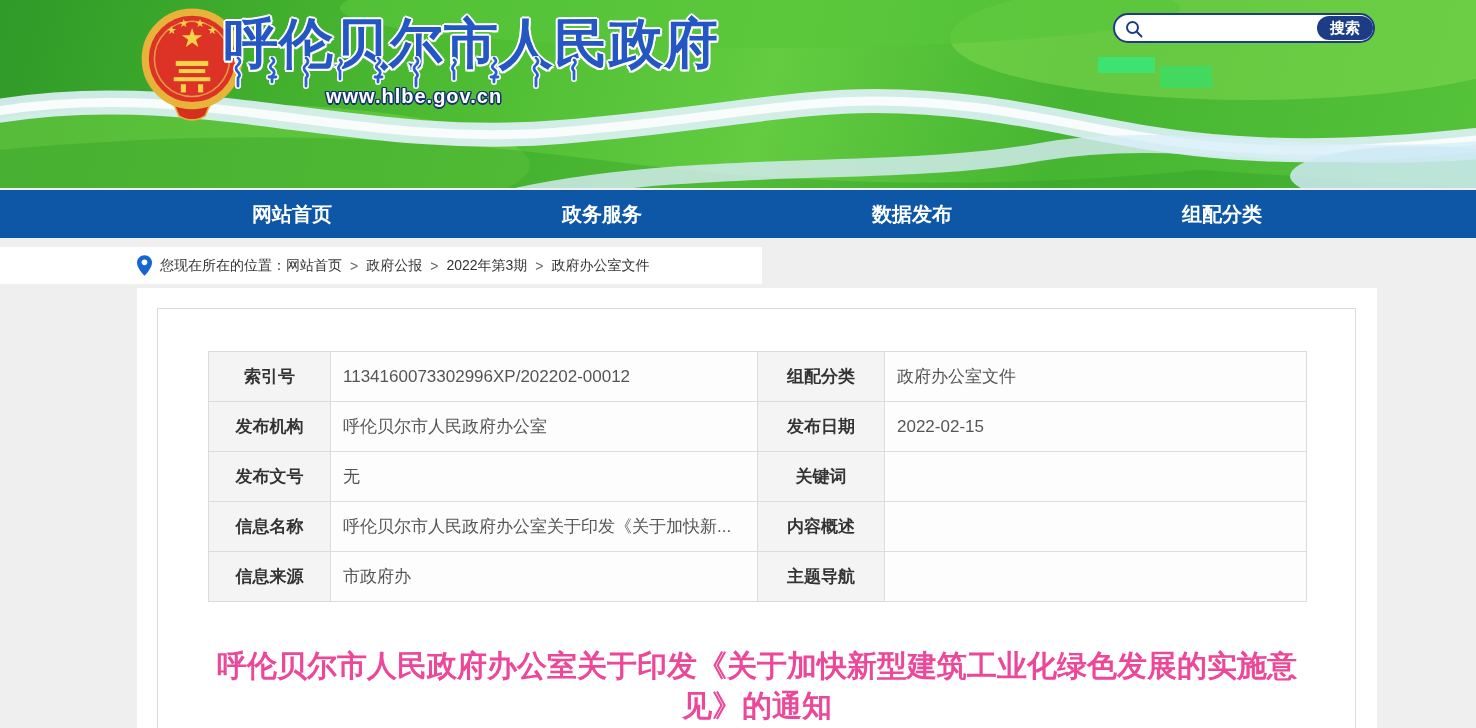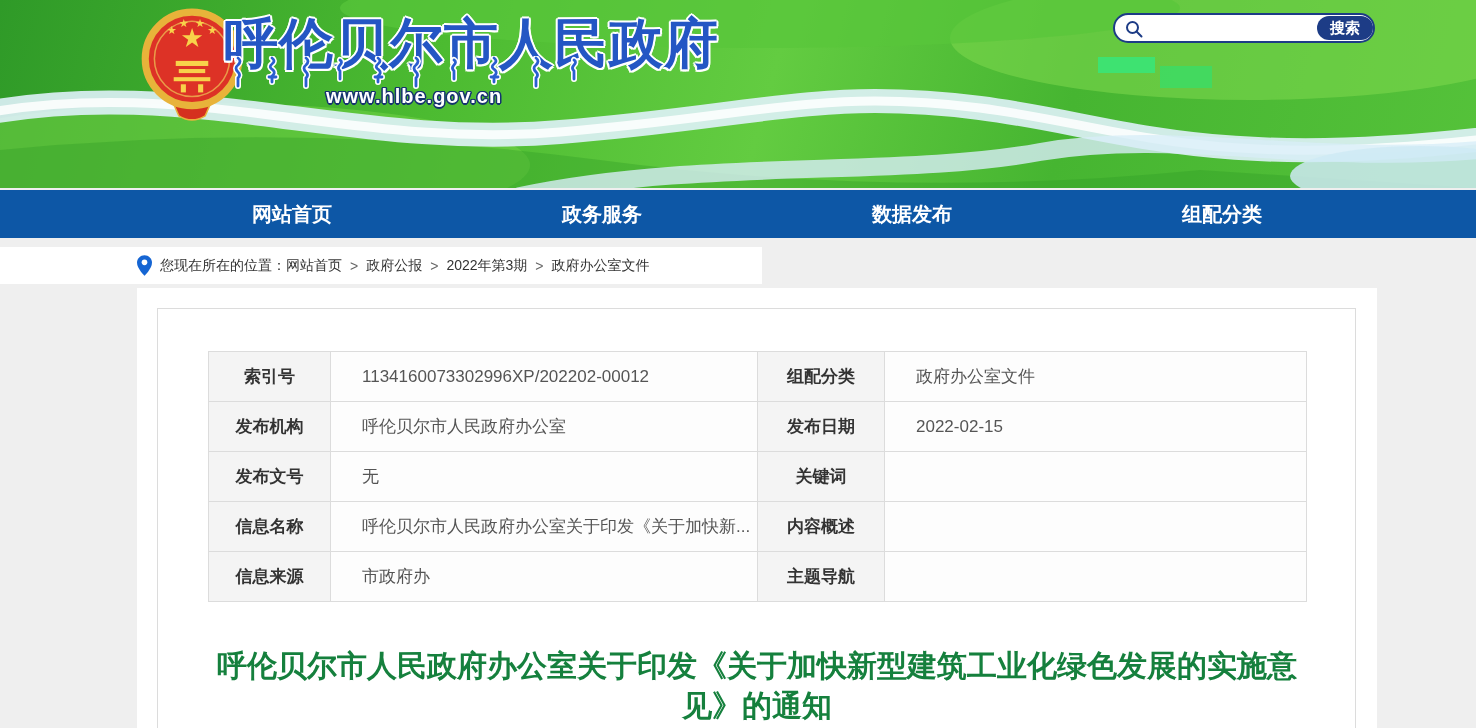--- a/index.html
+++ b/index.html
@@ -67,26 +67,26 @@
   .crumb a { color:#333; text-decoration:none; cursor:pointer; }
   .crumb .sep { margin:0 8px; color:#666; }
 
   
   .card { position:absolute; top:288px; left:137px; width:1240px; height:440px; background:#fff; }
   .inner { position:absolute; left:20px; top:20px; width:1199px; height:690px; border:1px solid #dcdcdc; background:#fff; }
 
   table.doc-table { position:absolute; left:50px; top:42px; width:1098px; border-collapse:collapse; table-layout:fixed; }
   .doc-table td { border:1px solid #dcdcdc; height:50px; font-size:17px; }
   .doc-table td.lbl { background:#f4f4f4; font-weight:bold; color:#333; text-align:center; }
-  .doc-table td.val { background:#fdfdfd; color:#555; padding:0 31px; text-align:left;
+  .doc-table td.val { background:#fdfdfd; color:#555; padding:0 12px; text-align:left;
                       white-space:nowrap; overflow:hidden; }
 
   .doc-title {
     position:absolute; left:39px; top:337px; width:1120px; margin:0;
-    text-align:center; font-size:30px; line-height:40px; font-weight:bold; color:#15803d;
+    text-align:center; font-size:30px; line-height:40px; font-weight:bold; color:#ec4899;
   }
 </style>
 </head>
 <body>
 
 <div class="page">
 
   <header class="banner">
     <svg class="banner-bg" width="1476" height="188">
       <ellipse cx="1250" cy="38" rx="300" ry="62" fill="#7fd94f" opacity="0.55"></ellipse>

